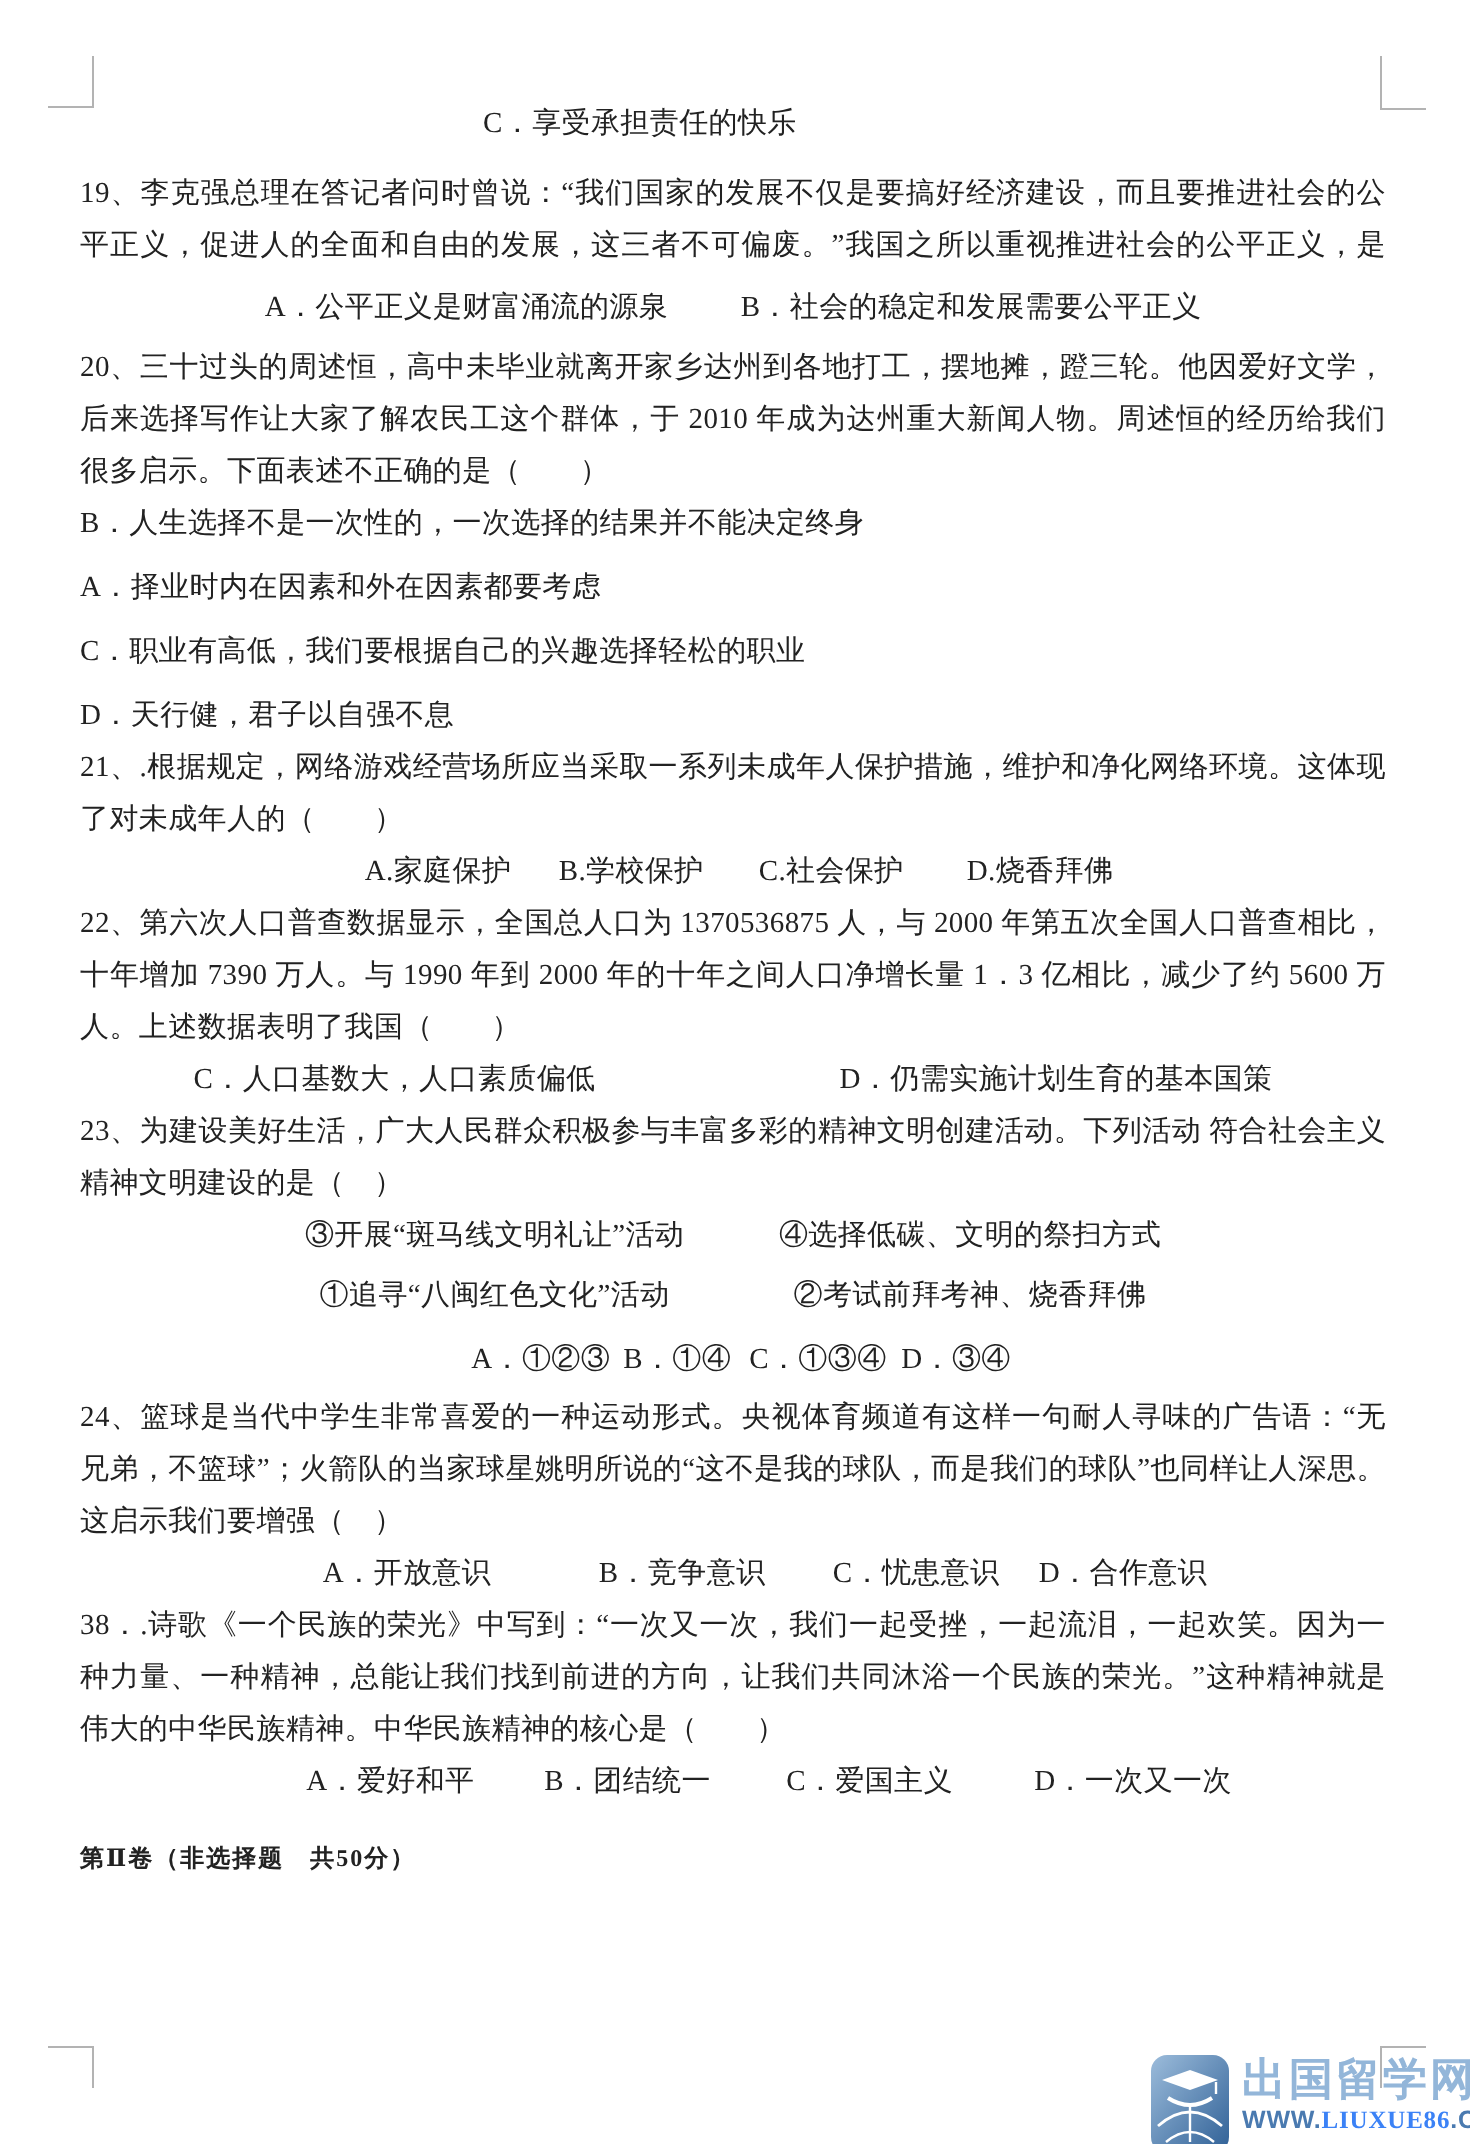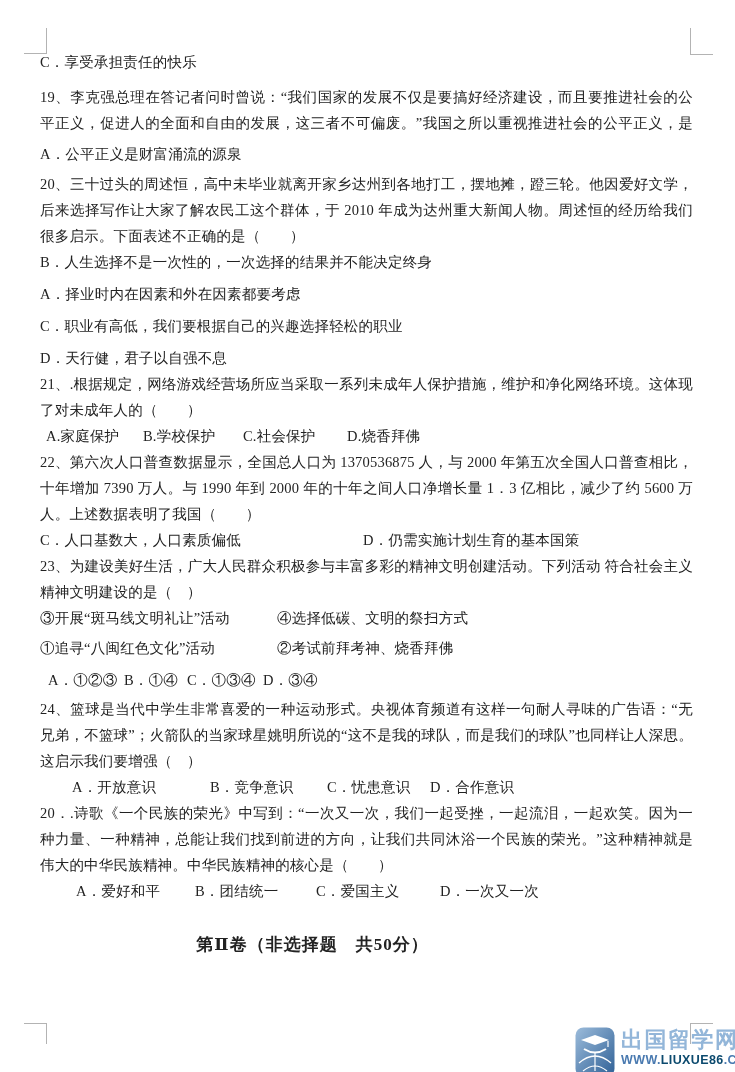--- a/index.html
+++ b/index.html
@@ -15,64 +15,65 @@
   #m-bl{left:24px;top:1023px;height:20px;border-right-width:1px;border-top-width:1px;}
   #m-br{left:690px;top:1023px;height:20px;border-left-width:1px;border-top-width:1px;}
   
   .content{
     position:absolute;left:40px;top:49px;width:653px;
     font-size:14.5px;line-height:26px;letter-spacing:0.2px;
   }
   .stem{text-align:justify;overflow:hidden;margin:0;}
   .h2{height:52px}
   .h3{height:78px}
-  .line{height:26px;white-space:nowrap;overflow:hidden;}
+  .line{height:26px;white-space:nowrap;overflow:hidden;justify-content:center;}
   .cols{display:flex;}
   .cols span{flex:none;display:block;}
   .mb3{margin-bottom:3px}.mb4{margin-bottom:4px}.mb5{margin-bottom:5px}
-  .mb6{margin-bottom:6px}.mb9{margin-bottom:9px}.mb10{margin-bottom:28px}
+  .mb6{margin-bottom:6px}.mb9{margin-bottom:9px}.mb10{margin-bottom:12px}
   .w250{width:250px}.w238{width:238px}.w258{width:258px}
   .w97{width:97px}.w100{width:100px}.w104{width:104px}
   .w323{width:323px}.w237{width:237px}
   .w76{width:76px}.w63{width:63px}
   .w138{width:138px}.w117{width:117px}.w103{width:103px}
   .w119{width:119px}.w121{width:121px}.w124{width:124px}
   .ind6{padding-left:6px}.ind8{padding-left:8px}.ind32{padding-left:32px}.ind36{padding-left:36px}
   .heading{
-    width:545px;text-align:center;font-weight:bold;
-    font-size:17px;letter-spacing:1px;line-height:26px;
+    width:545px;font-weight:bold;
+    font-size:12px;letter-spacing:1px;line-height:26px;
   }
   
   .logo{position:absolute;left:575px;top:1027px;display:flex;align-items:flex-start;
         font-family:"Liberation Sans","DejaVu Sans",sans-serif;}
   .logo-icon{width:40px;height:50px;display:block;}
   .logo-text{margin-left:6px;display:block;}
   .brand{display:block;font-size:22px;font-weight:bold;color:#93b6d9;
          letter-spacing:1.5px;line-height:26px;white-space:nowrap;}
   .url{display:block;font-size:12.5px;font-weight:bold;color:#4a7ab0;
        letter-spacing:0.4px;line-height:14px;white-space:nowrap;}
-  .url .red{color:#0c4a6e;}
+  .url .red{color:#3b82f6;font-family:Liberation Serif, serif;}
 </style>
 </head>
 <body>
 
 <div class="mark" id="m-tl"></div>
 <div class="mark" id="m-tr"></div>
 <div class="mark" id="m-bl"></div>
 <div class="mark" id="m-br"></div>
 
 <div class="content">
 
   <div class="line cols mb9">
     <span class="w250">C．享受承担责任的快乐</span>
   </div>
 
   <div class="stem h2 mb5">19、李克强总理在答记者问时曾说：“我们国家的发展不仅是要搞好经济建设，而且要推进社会的公平正义，促进人的全面和自由的发展，这三者不可偏废。”我国之所以重视推进社会的公平正义，是因为（　　）</div>
   <div class="line cols mb4">
     <span class="w238">A．公平正义是财富涌流的源泉</span>
+    <span>B．社会的稳定和发展需要公平正义</span>
   </div>
 
   <div class="stem h3">20、三十过头的周述恒，高中未毕业就离开家乡达州到各地打工，摆地摊，蹬三轮。他因爱好文学，后来选择写作让大家了解农民工这个群体，于 2010 年成为达州重大新闻人物。周述恒的经历给我们很多启示。下面表述不正确的是（　　）</div>
   <div class="line mb6">B．人生选择不是一次性的，一次选择的结果并不能决定终身</div>
   <div class="line mb6">A．择业时内在因素和外在因素都要考虑</div>
   <div class="line mb6">C．职业有高低，我们要根据自己的兴趣选择轻松的职业</div>
   <div class="line">D．天行健，君子以自强不息</div>
 
   <div class="stem h2">21、.根据规定，网络游戏经营场所应当采取一系列未成年人保护措施，维护和净化网络环境。这体现了对未成年人的（　　）</div>
   <div class="line cols ind6">
@@ -105,21 +106,21 @@
   </div>
 
   <div class="stem h3">24、篮球是当代中学生非常喜爱的一种运动形式。央视体育频道有这样一句耐人寻味的广告语：“无兄弟，不篮球”；火箭队的当家球星姚明所说的“这不是我的球队，而是我们的球队”也同样让人深思。这启示我们要增强（　）</div>
   <div class="line cols ind32">
     <span class="w138">A．开放意识</span>
     <span class="w117">B．竞争意识</span>
     <span class="w103">C．忧患意识</span>
     <span>D．合作意识</span>
   </div>
 
-  <div class="stem h3">20．.诗歌《一个民族的荣光》中写到：“一次又一次，我们一起受挫，一起流泪，一起欢笑。因为一种力量、一种精神，总能让我们找到前进的方向，让我们共同沐浴一个民族的荣光。”这种精神就是伟大的中华民族精神。中华民族精神的核心是（　　）</div>
+  <div class="stem h3">38．.诗歌《一个民族的荣光》中写到：“一次又一次，我们一起受挫，一起流泪，一起欢笑。因为一种力量、一种精神，总能让我们找到前进的方向，让我们共同沐浴一个民族的荣光。”这种精神就是伟大的中华民族精神。中华民族精神的核心是（　　）</div>
   <div class="line cols ind36 mb10">
     <span class="w119">A．爱好和平</span>
     <span class="w121">B．团结统一</span>
     <span class="w124">C．爱国主义</span>
     <span>D．一次又一次</span>
   </div>
 
   <div class="heading">第Ⅱ卷（非选择题　共50分）</div>
 
 </div>

